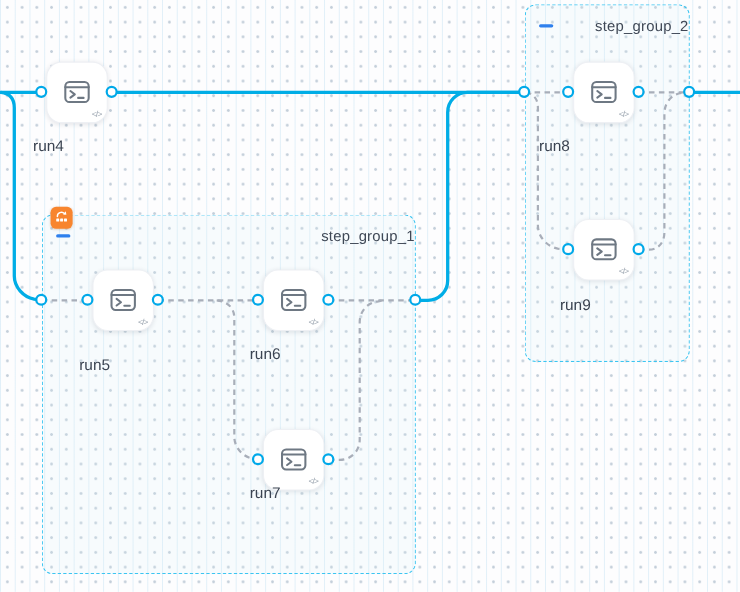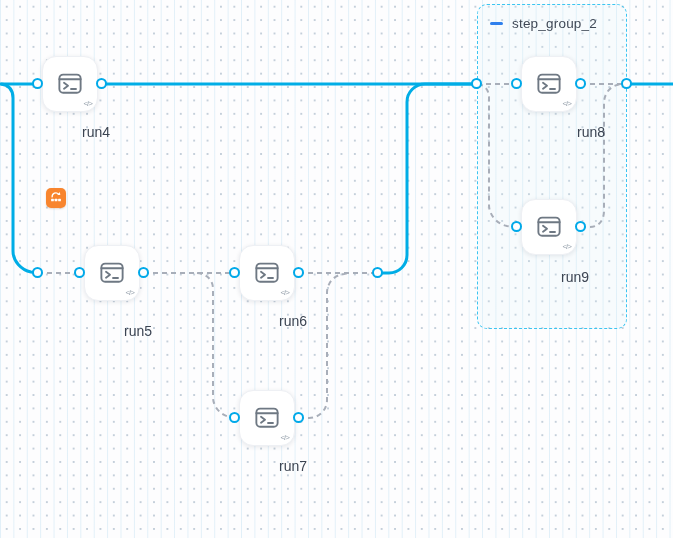--- a/index.html
+++ b/index.html
@@ -15,57 +15,63 @@
       radial-gradient(circle, #c4cfda 1.1px, transparent 1.4px);
     background-size:13.4px 13.4px, 13.4px 13.4px;
   }
   .group{
     position:absolute;
     border:1.4px dashed #3cc5f1;
     border-radius:10px;
     background:rgba(219,240,251,0.16);
     box-sizing:border-box;
   }
-  .group-header{display:flex;align-items:center;gap:9px;padding:11px 0 0 12px;}
+  .group-header{display:flex;align-items:center;gap:9px;padding:11px 0 0 12px;justify-content:space-between;}
   .minus-icon{width:13px;height:3.5px;background:#2f80ed;border-radius:2px;flex:0 0 auto;}
   .group-label{font-size:13.5px;color:#3f4856;letter-spacing:.2px;}
   .edges{position:absolute;left:0;top:0;width:673px;height:538px;}
   .edge-solid{stroke:#00ade6;stroke-width:3;fill:none;}
   .edge-dashed{stroke:#a8aeb9;stroke-width:2;fill:none;stroke-dasharray:5 4;}
   .node{
     position:absolute;width:56px;height:56px;background:#ffffff;
     border:1px solid #eef0f4;border-radius:14px;
     box-shadow:0 1px 4px rgba(25,39,55,0.10);
     display:flex;align-items:center;justify-content:center;
     box-sizing:border-box;
   }
   .term-icon{stroke:#6e7883;stroke-width:1.5;fill:none;stroke-linecap:round;stroke-linejoin:round;}
   .code-glyph{
     position:absolute;right:5px;bottom:3px;
     font-size:8px;color:#9aa4af;letter-spacing:-1px;line-height:1;
   }
   .node-label{
-    position:absolute;width:80px;text-align:right;
+    position:absolute;width:80px;text-align:left;
     font-size:14px;color:#3b4452;
   }
   .port{
     position:absolute;width:7px;height:7px;background:#ffffff;
     border:2.6px solid #00a9e9;border-radius:50%;
   }
   .badge{
     position:absolute;width:20px;height:20px;border-radius:5px;
     background:#f8852e;display:flex;align-items:center;justify-content:center;
     box-shadow:0 1px 2px rgba(120,60,0,0.18);
   }
 </style>
 </head>
 <body>
 
 <div class="canvas">
 
+  <div class="group" style="left:38px;top:195px;width:340px;height:327px">
+    <div class="group-header">
+      <span class="minus-icon"></span>
+      <span class="group-label">step_group_1</span>
+    </div>
+  </div>
 
   <div class="group" style="left:477px;top:4px;width:150px;height:325px">
     <div class="group-header">
       <span class="minus-icon"></span>
       <span class="group-label">step_group_2</span>
     </div>
   </div>
 
   <svg class="edges">
     <path class="edge-solid" d="M 0 84 H 38"></path>
@@ -129,32 +135,32 @@
 
   <div class="node" style="left:239px;top:390px">
     <svg width="30" height="30" viewBox="0 0 24 24" class="term-icon">
       <rect x="3.5" y="4.5" width="17" height="14.5" rx="3"></rect>
       <line x1="3.5" y1="8.2" x2="20.5" y2="8.2"></line>
       <polyline points="7.2,11 10.4,13.4 7.2,15.8"></polyline>
       <line x1="12.8" y1="16" x2="16.8" y2="16"></line>
     </svg>
     <span class="code-glyph">&lt;/&gt;</span>
   </div>
-  <div class="node-label" style="left:227px;top:458px">run7</div>
+  <div class="node-label" style="left:227px;top:440px">run7</div>
 
   <div class="node" style="left:521px;top:56px">
     <svg width="30" height="30" viewBox="0 0 24 24" class="term-icon">
       <rect x="3.5" y="4.5" width="17" height="14.5" rx="3"></rect>
       <line x1="3.5" y1="8.2" x2="20.5" y2="8.2"></line>
       <polyline points="7.2,11 10.4,13.4 7.2,15.8"></polyline>
       <line x1="12.8" y1="16" x2="16.8" y2="16"></line>
     </svg>
     <span class="code-glyph">&lt;/&gt;</span>
   </div>
-  <div class="node-label" style="left:525px;top:124px">run8</div>
+  <div class="node-label" style="left:490px;top:124px">run8</div>
 
   <div class="node" style="left:521px;top:199px">
     <svg width="30" height="30" viewBox="0 0 24 24" class="term-icon">
       <rect x="3.5" y="4.5" width="17" height="14.5" rx="3"></rect>
       <line x1="3.5" y1="8.2" x2="20.5" y2="8.2"></line>
       <polyline points="7.2,11 10.4,13.4 7.2,15.8"></polyline>
       <line x1="12.8" y1="16" x2="16.8" y2="16"></line>
     </svg>
     <span class="code-glyph">&lt;/&gt;</span>
   </div>

